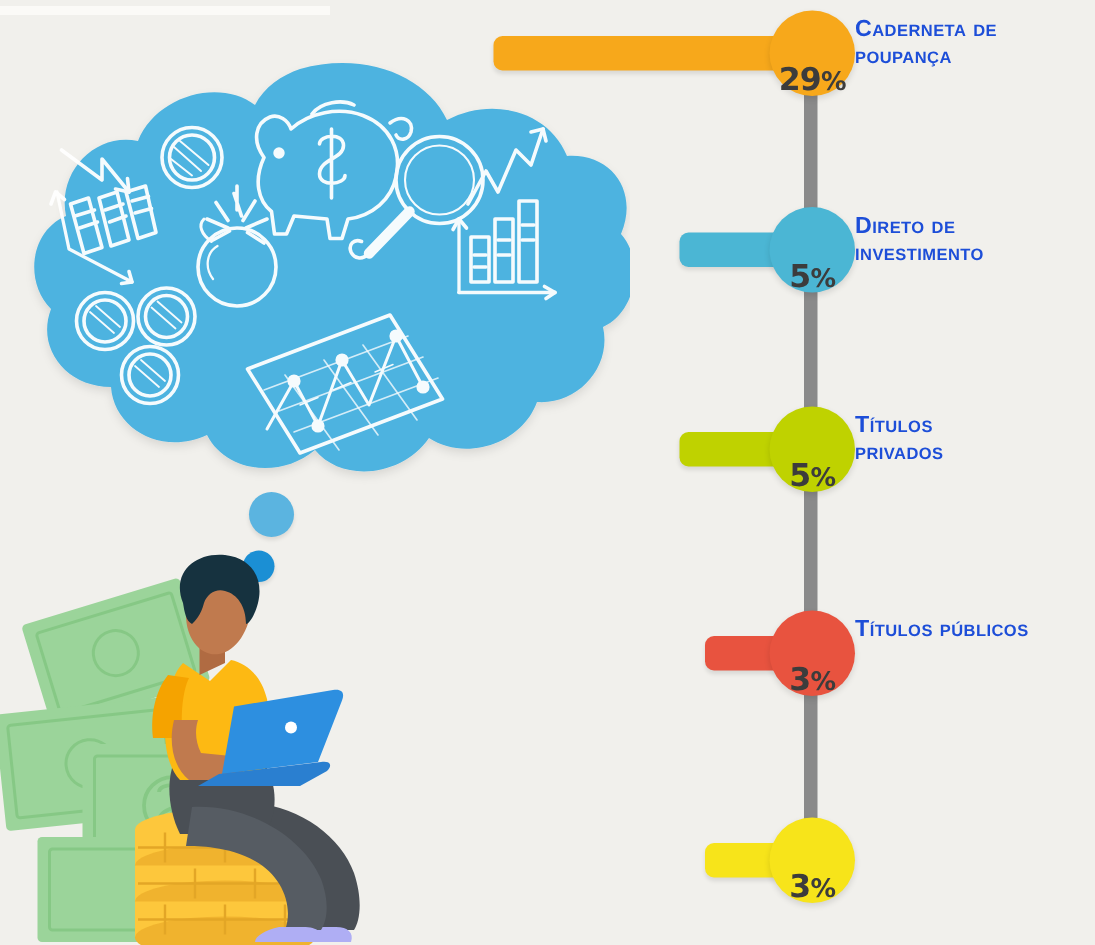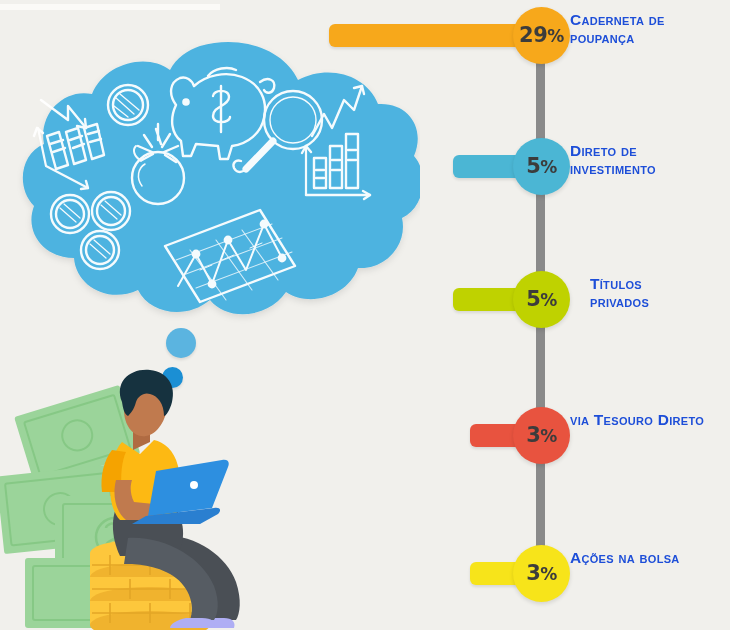--- a/index.html
+++ b/index.html
@@ -25,21 +25,21 @@
   }
 
   
   .row{position:absolute;left:0;height:120px;}
   .bar{
     position:absolute;height:23px;border-radius:6px;
   }
   .bar.shadow{box-shadow:0 2px 3px rgba(0,0,0,.10);}
   .bubble{
     position:absolute;width:57px;height:57px;border-radius:50%;
-    display:flex;align-items:center;justify-content:center;
+    display:flex;align-items:flex-end;justify-content:center;
     box-shadow:0 2px 4px rgba(0,0,0,.12);
   }
   .pct{
     font-size:21px;font-weight:bold;color:#3C3C3C;
     letter-spacing:-.5px;line-height:1;
     font-family:"DejaVu Sans", sans-serif;
   }
   .pct .sym{font-size:17px;}
   .label{
     position:absolute;left:570px;
@@ -296,39 +296,38 @@
       <span>Direto de</span>
       <span class="l2">investimento</span>
     </div>
   </div>
 
   <div class="row" style="top:0;">
     <div class="bar shadow" style="left:453px;top:288px;width:88px;background:#BFD200;"></div>
     <div class="bubble" style="left:513px;top:271px;background:#BFD200;">
       <span class="pct"><span>5</span><span class="sym">%</span></span>
     </div>
-    <div class="label" style="top:275px;margin-left:20px;">
+    <div class="label" style="top:275px;">
       <span>Títulos</span>
       <span class="l2">privados</span>
     </div>
   </div>
 
   <div class="row" style="top:0;">
     <div class="bar shadow" style="left:470px;top:424px;width:71px;background:#E8533F;"></div>
     <div class="bubble" style="left:513px;top:407px;background:#E8533F;">
       <span class="pct"><span>3</span><span class="sym">%</span></span>
     </div>
     <div class="label" style="top:411px;">
-      <span class="l2">via Tesouro Direto</span>
+      <span>Títulos públicos</span>
     </div>
   </div>
 
   <div class="row" style="top:0;">
     <div class="bar shadow" style="left:470px;top:562px;width:71px;background:#F7E41A;"></div>
     <div class="bubble" style="left:513px;top:545px;background:#F7E41A;">
       <span class="pct"><span>3</span><span class="sym">%</span></span>
     </div>
     <div class="label" style="top:549px;">
-      <span>Ações na bolsa</span>
     </div>
   </div>
 
 </div>
 
 </body></html>

